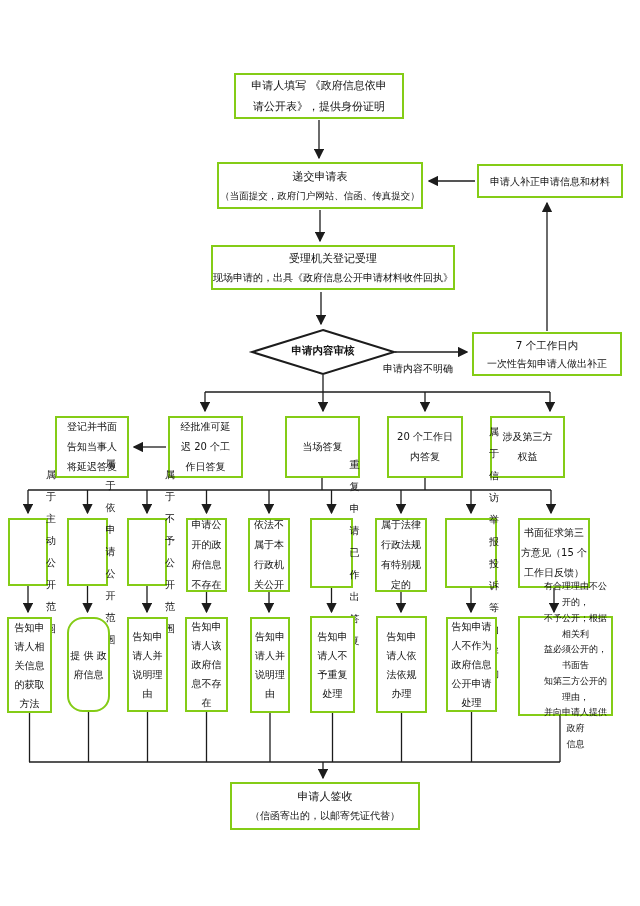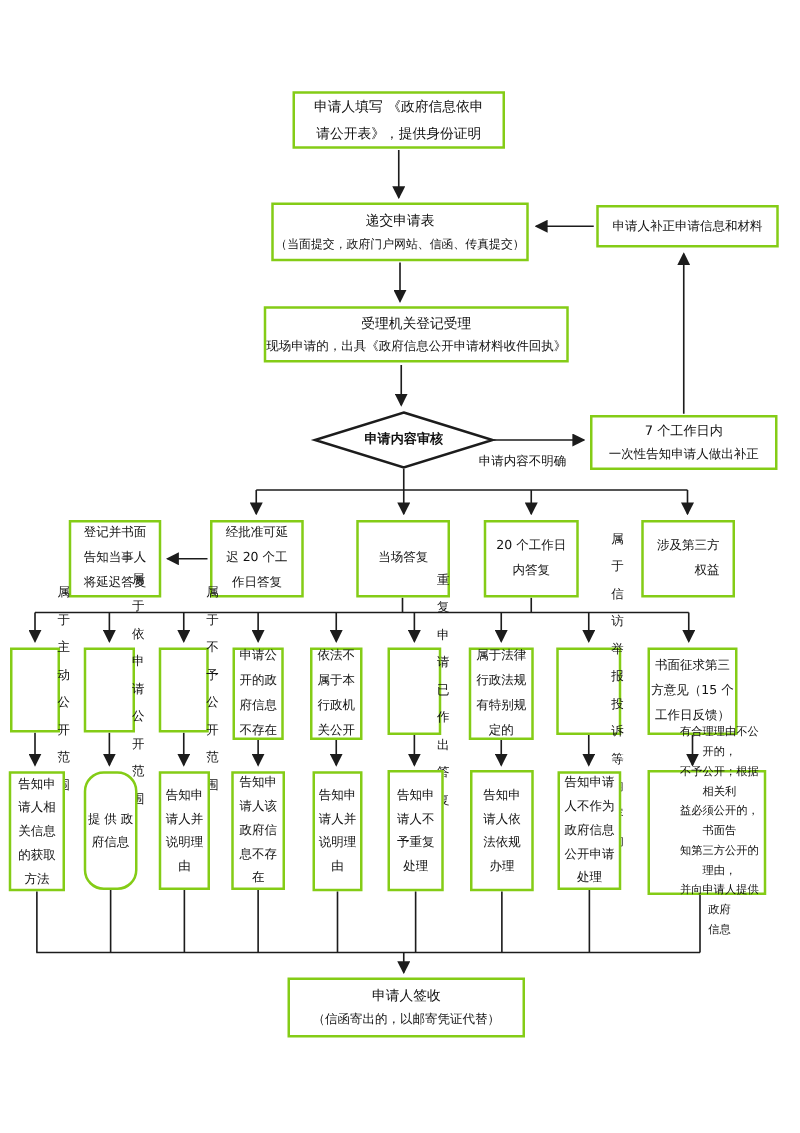--- a/index.html
+++ b/index.html
@@ -137,21 +137,21 @@
 迟 20 个工
 作日答复</span>
   </div>
   <div class="node lh20" style="left:285px;top:416px;width:75px;height:62px;">
     <span class="txt">当场答复</span>
   </div>
   <div class="node lh20" style="left:387px;top:416px;width:76px;height:62px;">
     <span class="txt">20 个工作日
 内答复</span>
   </div>
-  <div class="node lh20" style="left:513px;top:416px;width:75px;height:62px;text-align:right;">
+  <div class="node lh20" style="left:490px;top:416px;width:75px;height:62px;">
     <span class="txt">涉及第三方
 权益</span>
   </div>
 
   <div class="node lh22" style="left:8px;top:518px;width:40px;height:68px;">
     <span class="txt">属于主
 动公开
 范围</span>
   </div>
   <div class="node lh22" style="left:67px;top:518px;width:41px;height:68px;">

